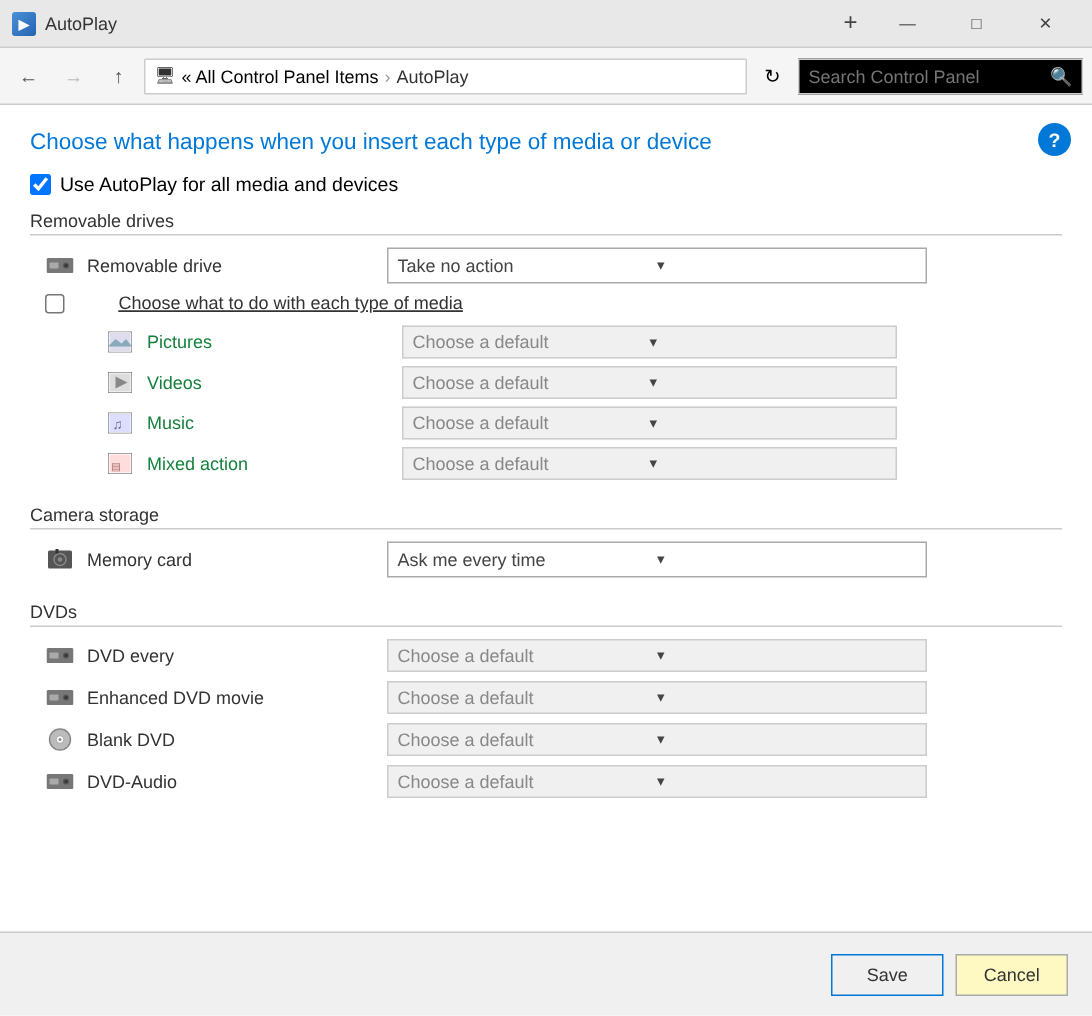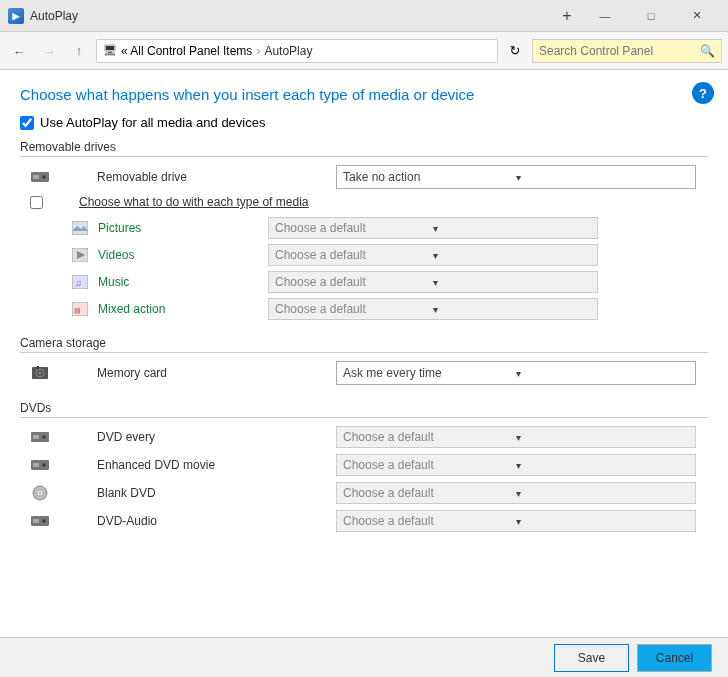--- a/index.html
+++ b/index.html
@@ -50,21 +50,21 @@
       flex: 1; height: 24px; background: white; border: 1px solid #ccc;
       display: flex; align-items: center; padding: 0 6px;
       font-size: 12px; color: #333; border-radius: 1px;
     }
     .breadcrumb-sep { color: #999; margin: 0 4px; }
     .refresh-btn {
       width: 26px; height: 26px; border: none; background: transparent;
       cursor: pointer; font-size: 13px; display: flex; align-items: center; justify-content: center;
     }
     .search-box {
-      width: 190px; height: 24px; border: 1px solid #ccc; background: #fef9c3;
+      width: 190px; height: 24px; border: 1px solid #ccc; background: #000000;
       padding: 0 6px; font-size: 12px; display: flex; align-items: center;
       position: relative;
     }
     .search-box input {
       border: none; outline: none; width: 100%; font-size: 12px; color: #888;
       background: transparent;
     }
     .search-icon { color: #666; font-size: 12px; margin-left: 2px; }
 
     
@@ -111,21 +111,21 @@
     }
     .section-header {
       font-size: 12px; color: #333;
       border-bottom: 1px solid #ccc;
       padding-bottom: 2px; margin-bottom: 8px;
       display: flex; align-items: center;
     }
 
     
     .drive-row {
-      display: flex; align-items: center; margin-bottom: 6px; padding-left: 10px; gap: 39px;
+      display: flex; align-items: center; margin-bottom: 6px; padding-left: 10px;
     }
     .drive-icon {
       width: 20px; height: 16px; margin-right: 8px; flex-shrink: 0;
       display: flex; align-items: center; justify-content: center;
     }
     .drive-label { width: 200px; font-size: 12px; color: #333; }
     .drive-dropdown {
       flex: 1; height: 24px; border: 1px solid #aaa; background: white;
       display: flex; align-items: center; padding: 0 6px;
       cursor: pointer; font-size: 12px; color: #444;
@@ -155,27 +155,27 @@
       display: flex; align-items: center; margin-bottom: 8px; padding-left: 10px; gap: 30px;
     }
     .sub-check-row input[type=checkbox] {
       margin-right: 6px; width: 13px; height: 13px;
     }
     .sub-check-label { font-size: 12px; text-decoration: underline; color: #333; }
     .sub-check-label u { text-decoration: underline; }
 
     
     .bottom-bar {
-      height: 40px; background: #f0f0f0; border-top: 1px solid #ccc;
+      height: 56px; background: #f0f0f0; border-top: 1px solid #ccc;
       display: flex; align-items: center; justify-content: flex-end;
       padding: 0 16px; gap: 8px;
     }
     .bottom-btn {
       min-width: 75px; height: 28px; border: 1px solid #aaa;
-      background: #0ea5e9; cursor: pointer; font-size: 12px;
+      background: #fef9c3; cursor: pointer; font-size: 12px;
       padding: 0 12px; color: #333;
     }
     .bottom-btn.primary {
       border-color: #0078d7; background: #f0f0f0;
     }
 
     
     .content-area::-webkit-scrollbar { width: 12px; }
     .content-area::-webkit-scrollbar-track { background: #f0f0f0; }
     .content-area::-webkit-scrollbar-thumb { background: #c1c1c1; border: 2px solid #f0f0f0; }

